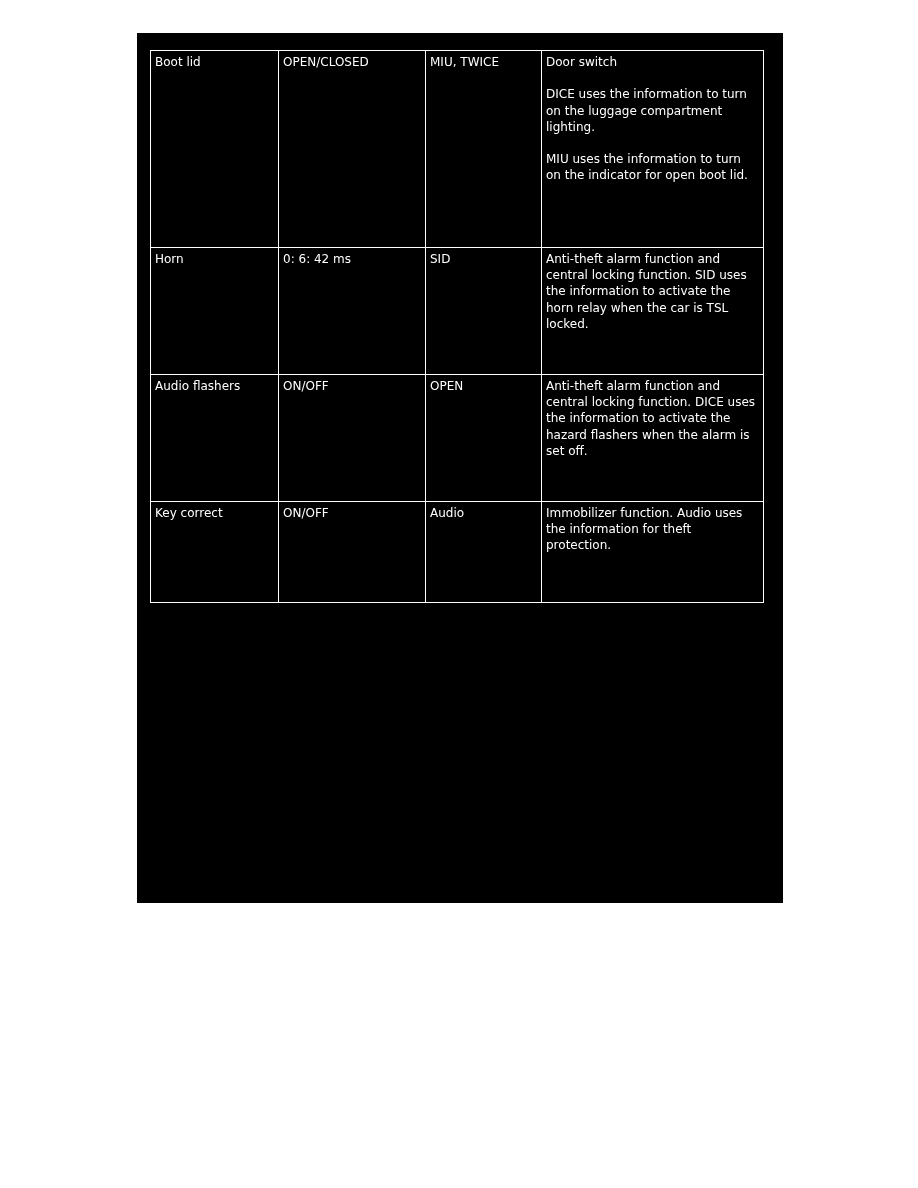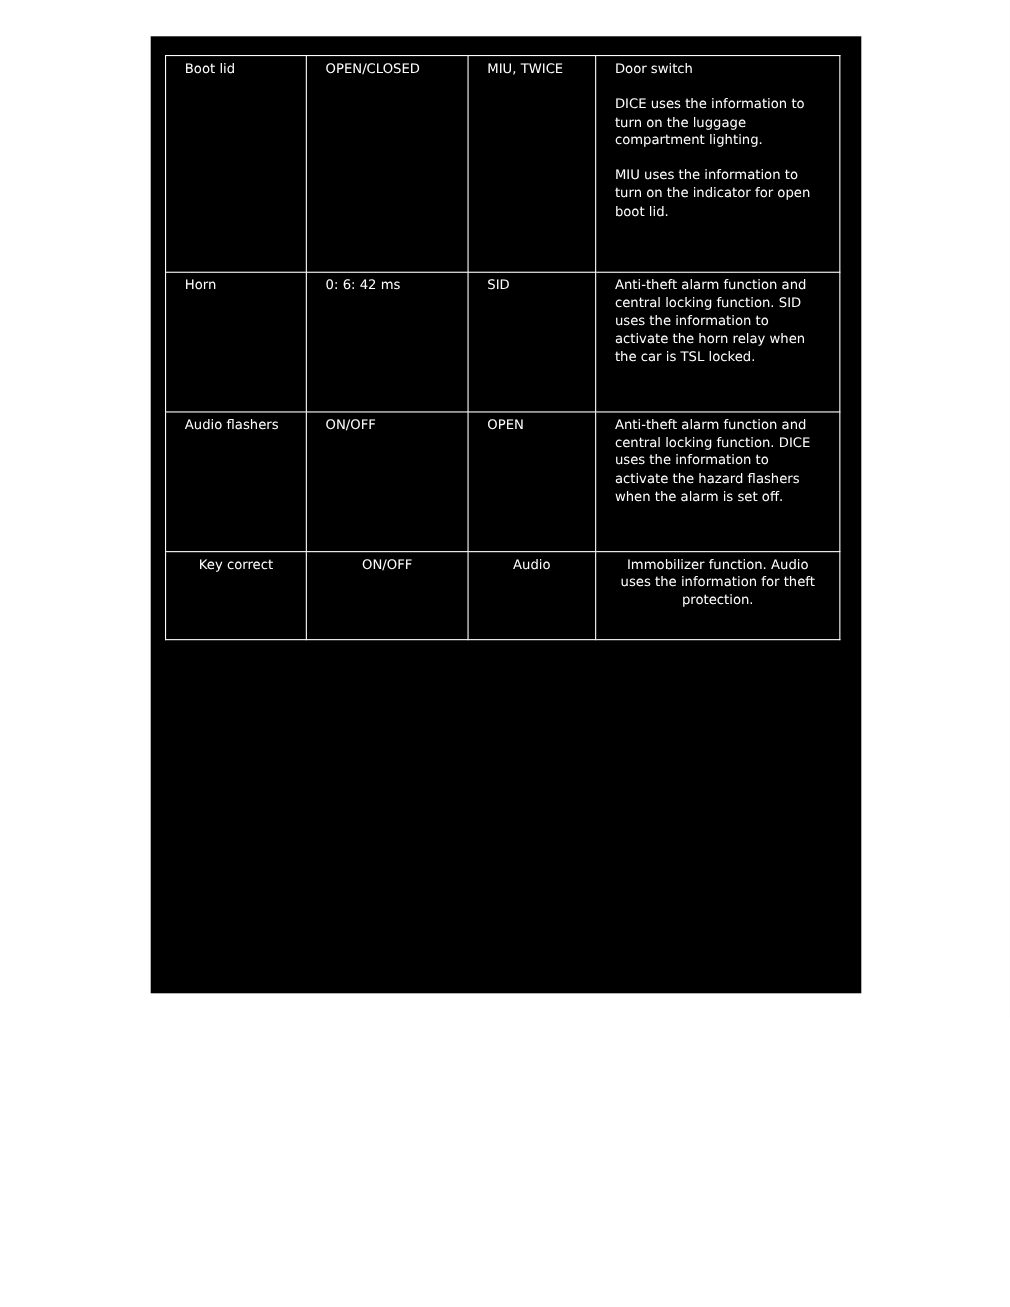--- a/index.html
+++ b/index.html
@@ -32,35 +32,35 @@
     border-collapse: collapse;
     table-layout: fixed;
     color: #ffffff;
     background: #000000;
     font-size: 12px;
     line-height: 1.35;
   }
   table.signal-table td {
     border: 1px solid #ffffff;
     vertical-align: top;
-    padding: 3px 17px;
+    padding: 3px 4px;
     white-space: pre-wrap;
     word-wrap: break-word;
     margin-left: 48px;
   }
   col.c-signal { width: 128px; }
   col.c-value  { width: 147px; }
   col.c-recv   { width: 116px; }
   col.c-desc   { width: 222px; }
   tr.r0 { height: 197px; }
   tr.r1 { height: 127px; }
   tr.r2 { height: 127px; }
   tr.r3 { height: 127px; }
   tr.r4 { height: 162px; }
-  tr.r5 { height: 80px; text-align: center; }
+  tr.r5 { height: 101px; }
 </style>
 </head>
 <body>
 
 <div class="page">
   <div class="doc">
     <table class="signal-table">
       <colgroup>
         <col class="c-signal">
         <col class="c-value">

